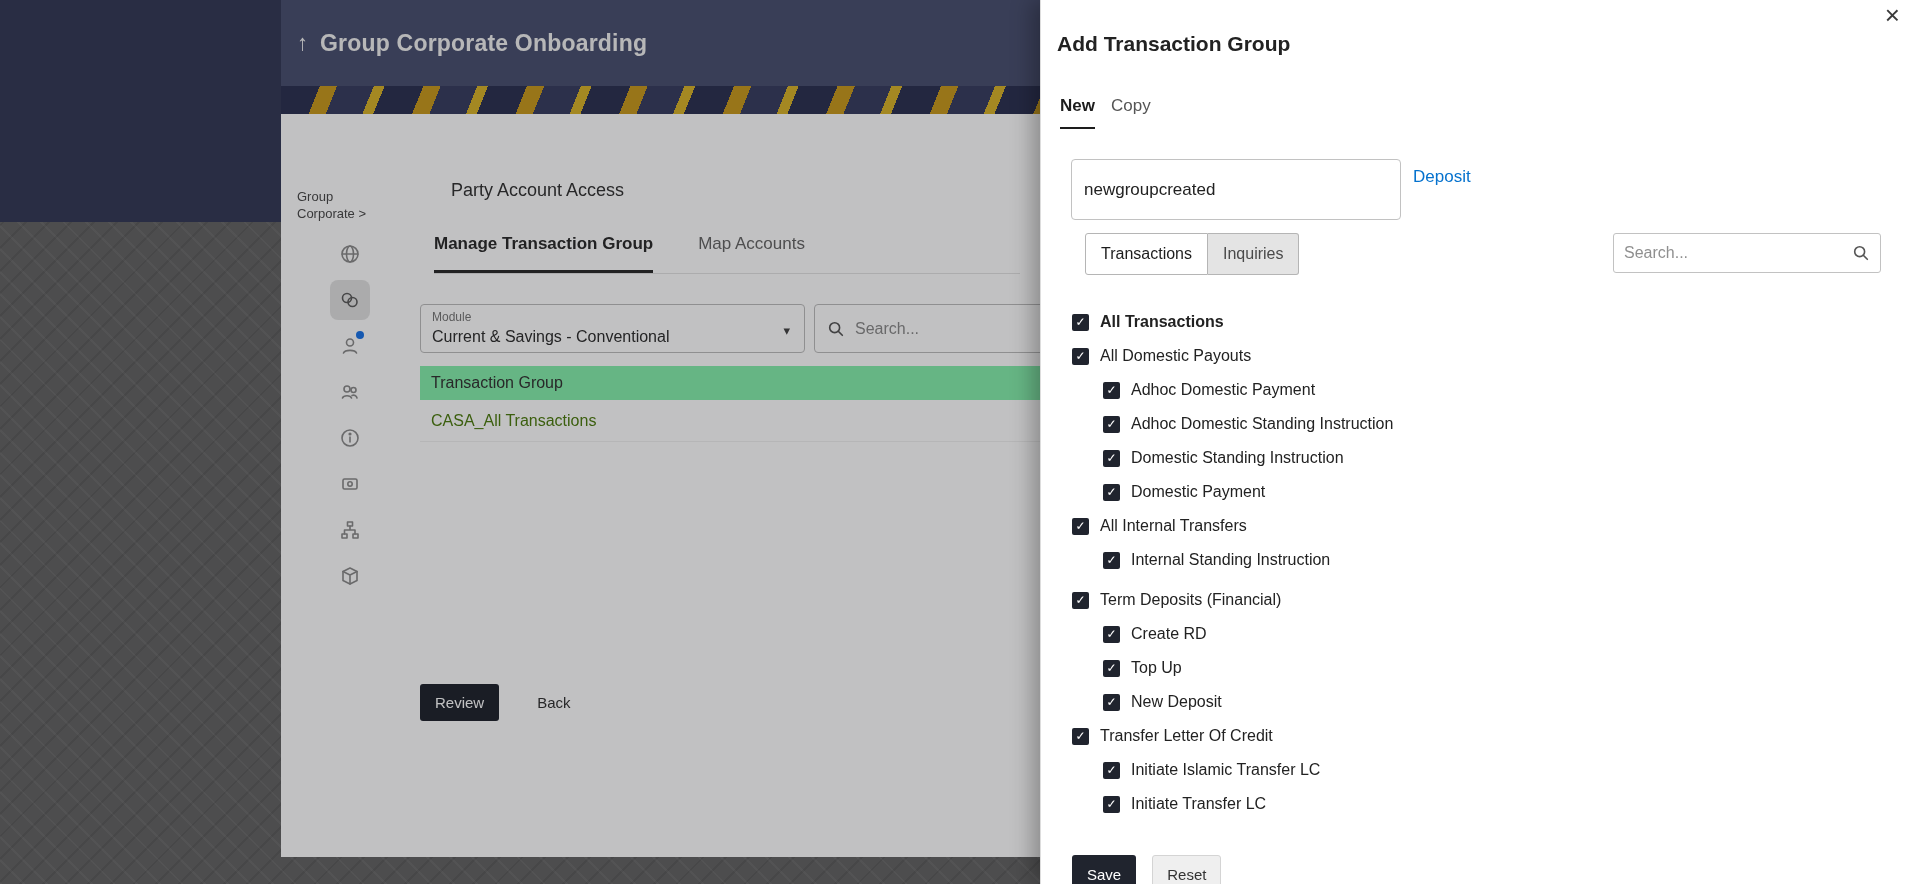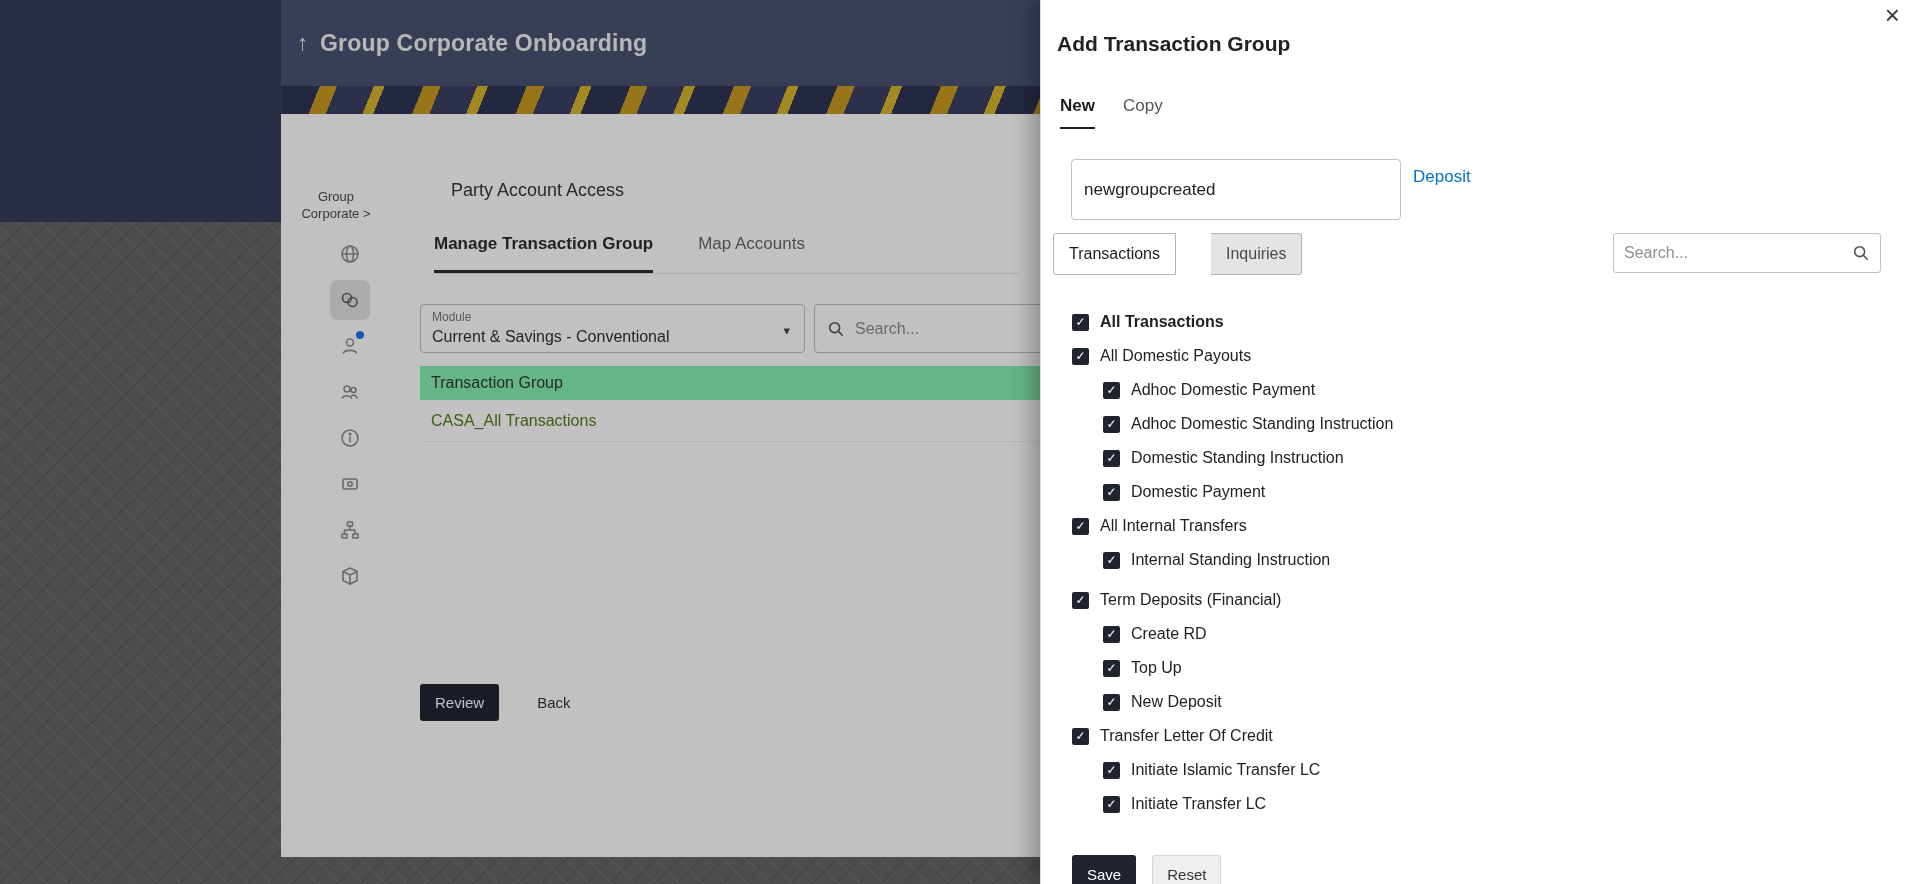--- a/index.html
+++ b/index.html
@@ -18,21 +18,21 @@
   .bd-leftstrip { position:absolute; left:0; top:0; width:281px; height:222px; background:#343a57; }
   .bd-titlerow { position:absolute; left:297px; top:0; height:86px; display:flex; align-items:center; gap:12px; color:#f2f2f2; }
   .bd-titlerow .uparrow { font-size:22px; font-weight:700; }
   .bd-titlerow .apptitle { font-size:23px; font-weight:700; letter-spacing:.2px; }
 
   .bd-card { position:absolute; left:281px; top:86px; width:759px; height:771px; }
   .bd-banner { height:28px;
     background:repeating-linear-gradient(112deg, #2c3252 0 36px, #c89a1e 36px 52px, #383e60 52px 86px, #d9b32a 86px 96px); }
   .bd-body { position:absolute; left:0; top:28px; right:0; bottom:0; background:#ffffff; display:flex; }
 
-  .bd-rail { position:relative; width:138px; flex:0 0 138px;text-align:center; }
+  .bd-rail { position:relative; width:138px; flex:0 0 138px; }
   .bd-crumb { position:absolute; top:74px; left:16px; width:78px; font-size:13px; line-height:17px; color:#4a4a4a; }
   .bd-icons { position:absolute; top:120px; left:0; width:138px; display:flex; flex-direction:column; align-items:center; }
   .railicon { position:relative; width:40px; height:40px; margin-bottom:6px; display:flex; align-items:center; justify-content:center; }
   .railicon svg { width:24px; height:24px; stroke:#8b8b8b; fill:none; stroke-width:1.6; stroke-linecap:round; stroke-linejoin:round; }
   .railicon.selected { background:#e2e2e2; border-radius:8px; }
   .railicon.selected svg { stroke:#5d5d5d; }
   .notif-dot { position:absolute; top:5px; right:6px; width:8px; height:8px; border-radius:50%; background:#1b74e8; }
 
   .bd-main { position:relative; flex:1; }
   .bd-page-title { position:absolute; top:66px; left:32px; font-size:18px; color:#333; }
@@ -56,28 +56,28 @@
   .bd-actions { position:absolute; top:570px; left:1px; display:flex; align-items:center; gap:38px; }
   .btn-dark { background:#20242e; color:#fff; border:none; border-radius:3px; padding:10px 15px; font-size:15px; font-family:inherit; cursor:pointer; }
   .btn-text { background:none; border:none; font-size:15px; color:#333; font-family:inherit; cursor:pointer; }
 
   .dim { position:absolute; inset:0; background:rgba(8,9,12,.25); pointer-events:none; }
 
   
   .panel { position:absolute; top:0; right:0; width:874px; height:884px; background:#fff; border-left:1px solid #ddd; box-shadow:-8px 0 20px rgba(0,0,0,.28); }
   .panel-close { position:absolute; top:0px; right:14px; font-size:26px; line-height:30px; color:#3a3a3a; cursor:pointer; }
   .panel-title { position:absolute; top:32px; left:16px; font-size:21px; font-weight:700; color:#222; }
-  .panel-tabs { position:absolute; top:96px; left:19px; display:flex; gap:28px; }
+  .panel-tabs { position:absolute; top:96px; left:19px; display:flex; gap:16px; }
   .ptab { font-size:17px; color:#555; padding-bottom:11px; border-bottom:2px solid transparent; cursor:pointer; }
   .ptab.active { color:#1d1d1d; font-weight:700; border-bottom-color:#1d1d1d; }
 
   .panel-name { position:absolute; top:159px; left:30px; width:330px; height:61px; border:1px solid #c2c2c2; border-radius:4px; padding:0 12px; font-size:17px; color:#222; font-family:inherit; outline:none; }
   .panel-verify { position:absolute; top:167px; left:372px; font-size:17px; color:#0572ce; text-decoration:none; cursor:pointer; }
 
-  .segmented { position:absolute; top:233px; left:12px; display:flex;gap:35px; }
+  .segmented { position:absolute; top:233px; left:44px; display:flex; }
   .seg { height:42px; display:flex; align-items:center; padding:0 15px; font-size:16px; border:1px solid #b5b5b5; cursor:pointer; }
   .seg.active { background:#fff; color:#1d1d1d; border-radius:3px 0 0 3px; position:relative; z-index:1; }
   .seg.inactive { background:#e4e4e4; color:#4a4a4a; border-left:none; border-radius:0 3px 3px 0; }
 
   .panel-search { position:absolute; top:233px; right:33px; width:268px; height:40px; border:1px solid #c2c2c2; border-radius:3px; display:flex; align-items:center; padding:0 10px; background:#fff; }
   .panel-search input { flex:1; border:none; outline:none; font-size:16px; color:#333; font-family:inherit; min-width:0; }
   .panel-search input::placeholder { color:#8f8f8f; }
 
   .tree { position:absolute; top:305px; left:31px; right:40px; }
   .trow { display:flex; align-items:center; height:34px; }

